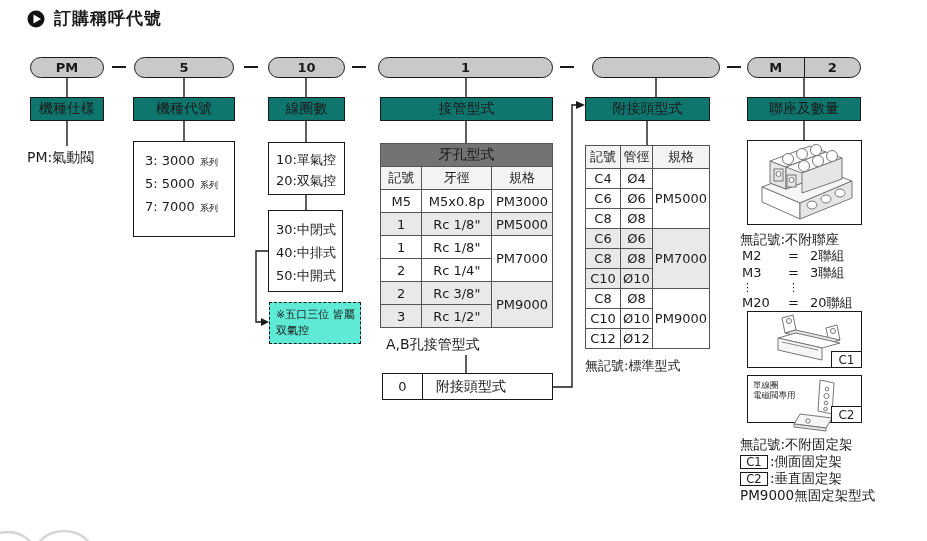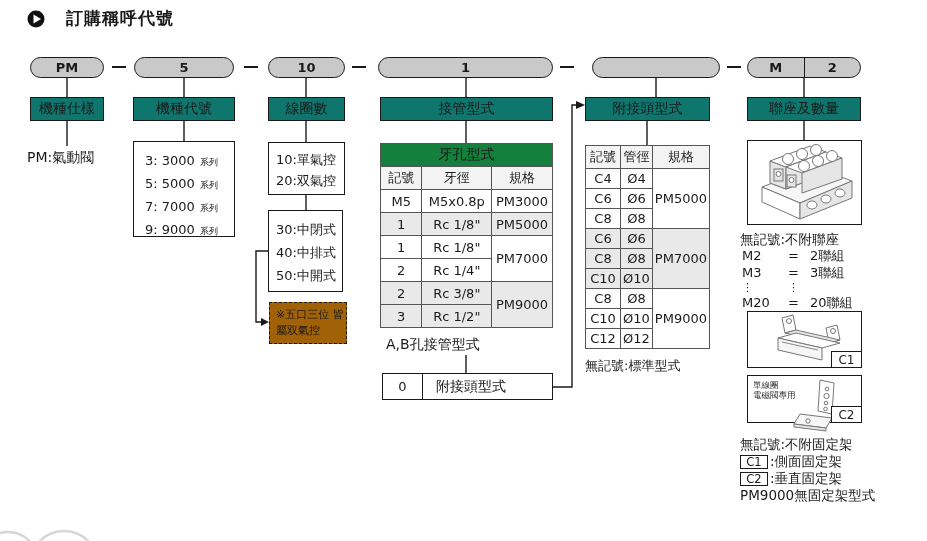--- a/index.html
+++ b/index.html
@@ -1,21 +1,21 @@
 <!DOCTYPE html>
 <html><head>
 <meta charset="utf-8">
 <style>
   * { margin:0; padding:0; box-sizing:border-box; }
   html,body { background:#fff; }
   body { font-family:"DejaVu Sans","Liberation Sans",sans-serif; color:#1a1a1a; }
   #stage { position:relative; width:927px; height:541px; background:#ffffff; overflow:hidden; }
 
   
-  .title-row { position:absolute; left:27px; top:7px; display:flex; align-items:center; gap:21px; }
+  .title-row { position:absolute; left:27px; top:7px; display:flex; align-items:center; gap:9px; }
   .play-icon { width:18px; height:18px; }
   .page-title { font-size:17px; font-weight:bold; letter-spacing:1px; }
 
   
   .pill { position:absolute; top:57px; height:21px; background:#c9c9c9; border:1.5px solid #1a1a1a;
           border-radius:11px; display:flex; align-items:center; justify-content:center;
           font-size:13px; font-weight:bold; }
   .pill-split { padding:0; }
   .pill-split .half { flex:1; text-align:center; }
   .pill-split .half + .half { border-left:1.2px solid #1a1a1a; height:100%; display:flex; align-items:center; justify-content:center; }
@@ -30,31 +30,31 @@
   .box .line { display:block; }
 
   .model-box { left:133px; top:141px; width:102px; height:96px; padding:8px 4px 0 11px; }
   .model-box .line { line-height:22px; }
   .model-box .suffix { font-size:9px; margin-left:5px; }
 
   .coil-box1 { left:268px; top:142px; width:77px; height:53px; padding:6px 0 0 7px; }
   .coil-box1 .line { line-height:21px; }
   .coil-box2 { left:268px; top:210px; width:75px; height:82px; padding:7px 0 0 7px; }
   .coil-box2 .line { line-height:23px; }
-  .coil-note { left:269px; top:302px; width:78px; height:42px; border:1.2px dashed #1a1a1a;
-               padding:4px 0 0 6px; font-size:11px; background:#a16207; position:absolute; }
+  .coil-note { left:269px; top:302px; width:92px; height:42px; border:1.2px dashed #1a1a1a;
+               padding:4px 0 0 6px; font-size:11px; background:#5eead4; position:absolute; }
   .coil-note .line { line-height:16px; }
 
   .spec-note { position:absolute; left:27px; top:149px; font-size:14px; }
 
   
   table.tbl { position:absolute; border-collapse:collapse; background:#fff; font-size:13px; }
   table.tbl td { border:1px solid #555; text-align:center; vertical-align:middle; padding:0 2px; }
   table.tbl { border:1.5px solid #1a1a1a; }
-  table.tbl tr.title td { background:#15803d; height:25px; font-size:14px; }
+  table.tbl tr.title td { background:#737373; height:25px; font-size:14px; }
   table.tbl tr.head td { background:#f3f3f3; height:25px; font-size:13px; }
   .shade td, td.shade { background:#e9e9e9; }
   #piping-table td { height:23px; }
   #fitting-table td { height:20px; }
   #fitting-table tr.head td { height:23px; }
 
   .piping-caption { position:absolute; left:386px; top:336px; font-size:14px; }
   .fitting-ref { left:382px; top:373px; width:171px; height:27px; display:flex; align-items:stretch; }
   .fitting-ref .cell0 { width:40px; display:flex; align-items:center; justify-content:center; border-right:1px solid #1a1a1a; }
   .fitting-ref .cell1 { flex:1; display:flex; align-items:center; padding-left:13px; font-size:14px; }
@@ -137,21 +137,20 @@
   <div class="lbl" style="left:747px;width:114px;">
       <span>聯座及數量</span>
     </div>
 
   <div class="spec-note">PM:氣動閥</div>
 
   <div class="box model-box">
     <span class="line"><span>3:</span> <span>3000</span><span class="suffix">系列</span></span>
     <span class="line"><span>5:</span> <span>5000</span><span class="suffix">系列</span></span>
     <span class="line"><span>7:</span> <span>7000</span><span class="suffix">系列</span></span>
-    <span class="line"><span>9:</span> <span>9000</span><span class="suffix">系列</span></span>
   </div>
 
   <div class="box coil-box1">
     <span class="line">10:單氣控</span>
     <span class="line">20:双氣控</span>
   </div>
   <div class="box coil-box2">
     <span class="line">30:中閉式</span>
     <span class="line">40:中排式</span>
     <span class="line">50:中開式</span>

